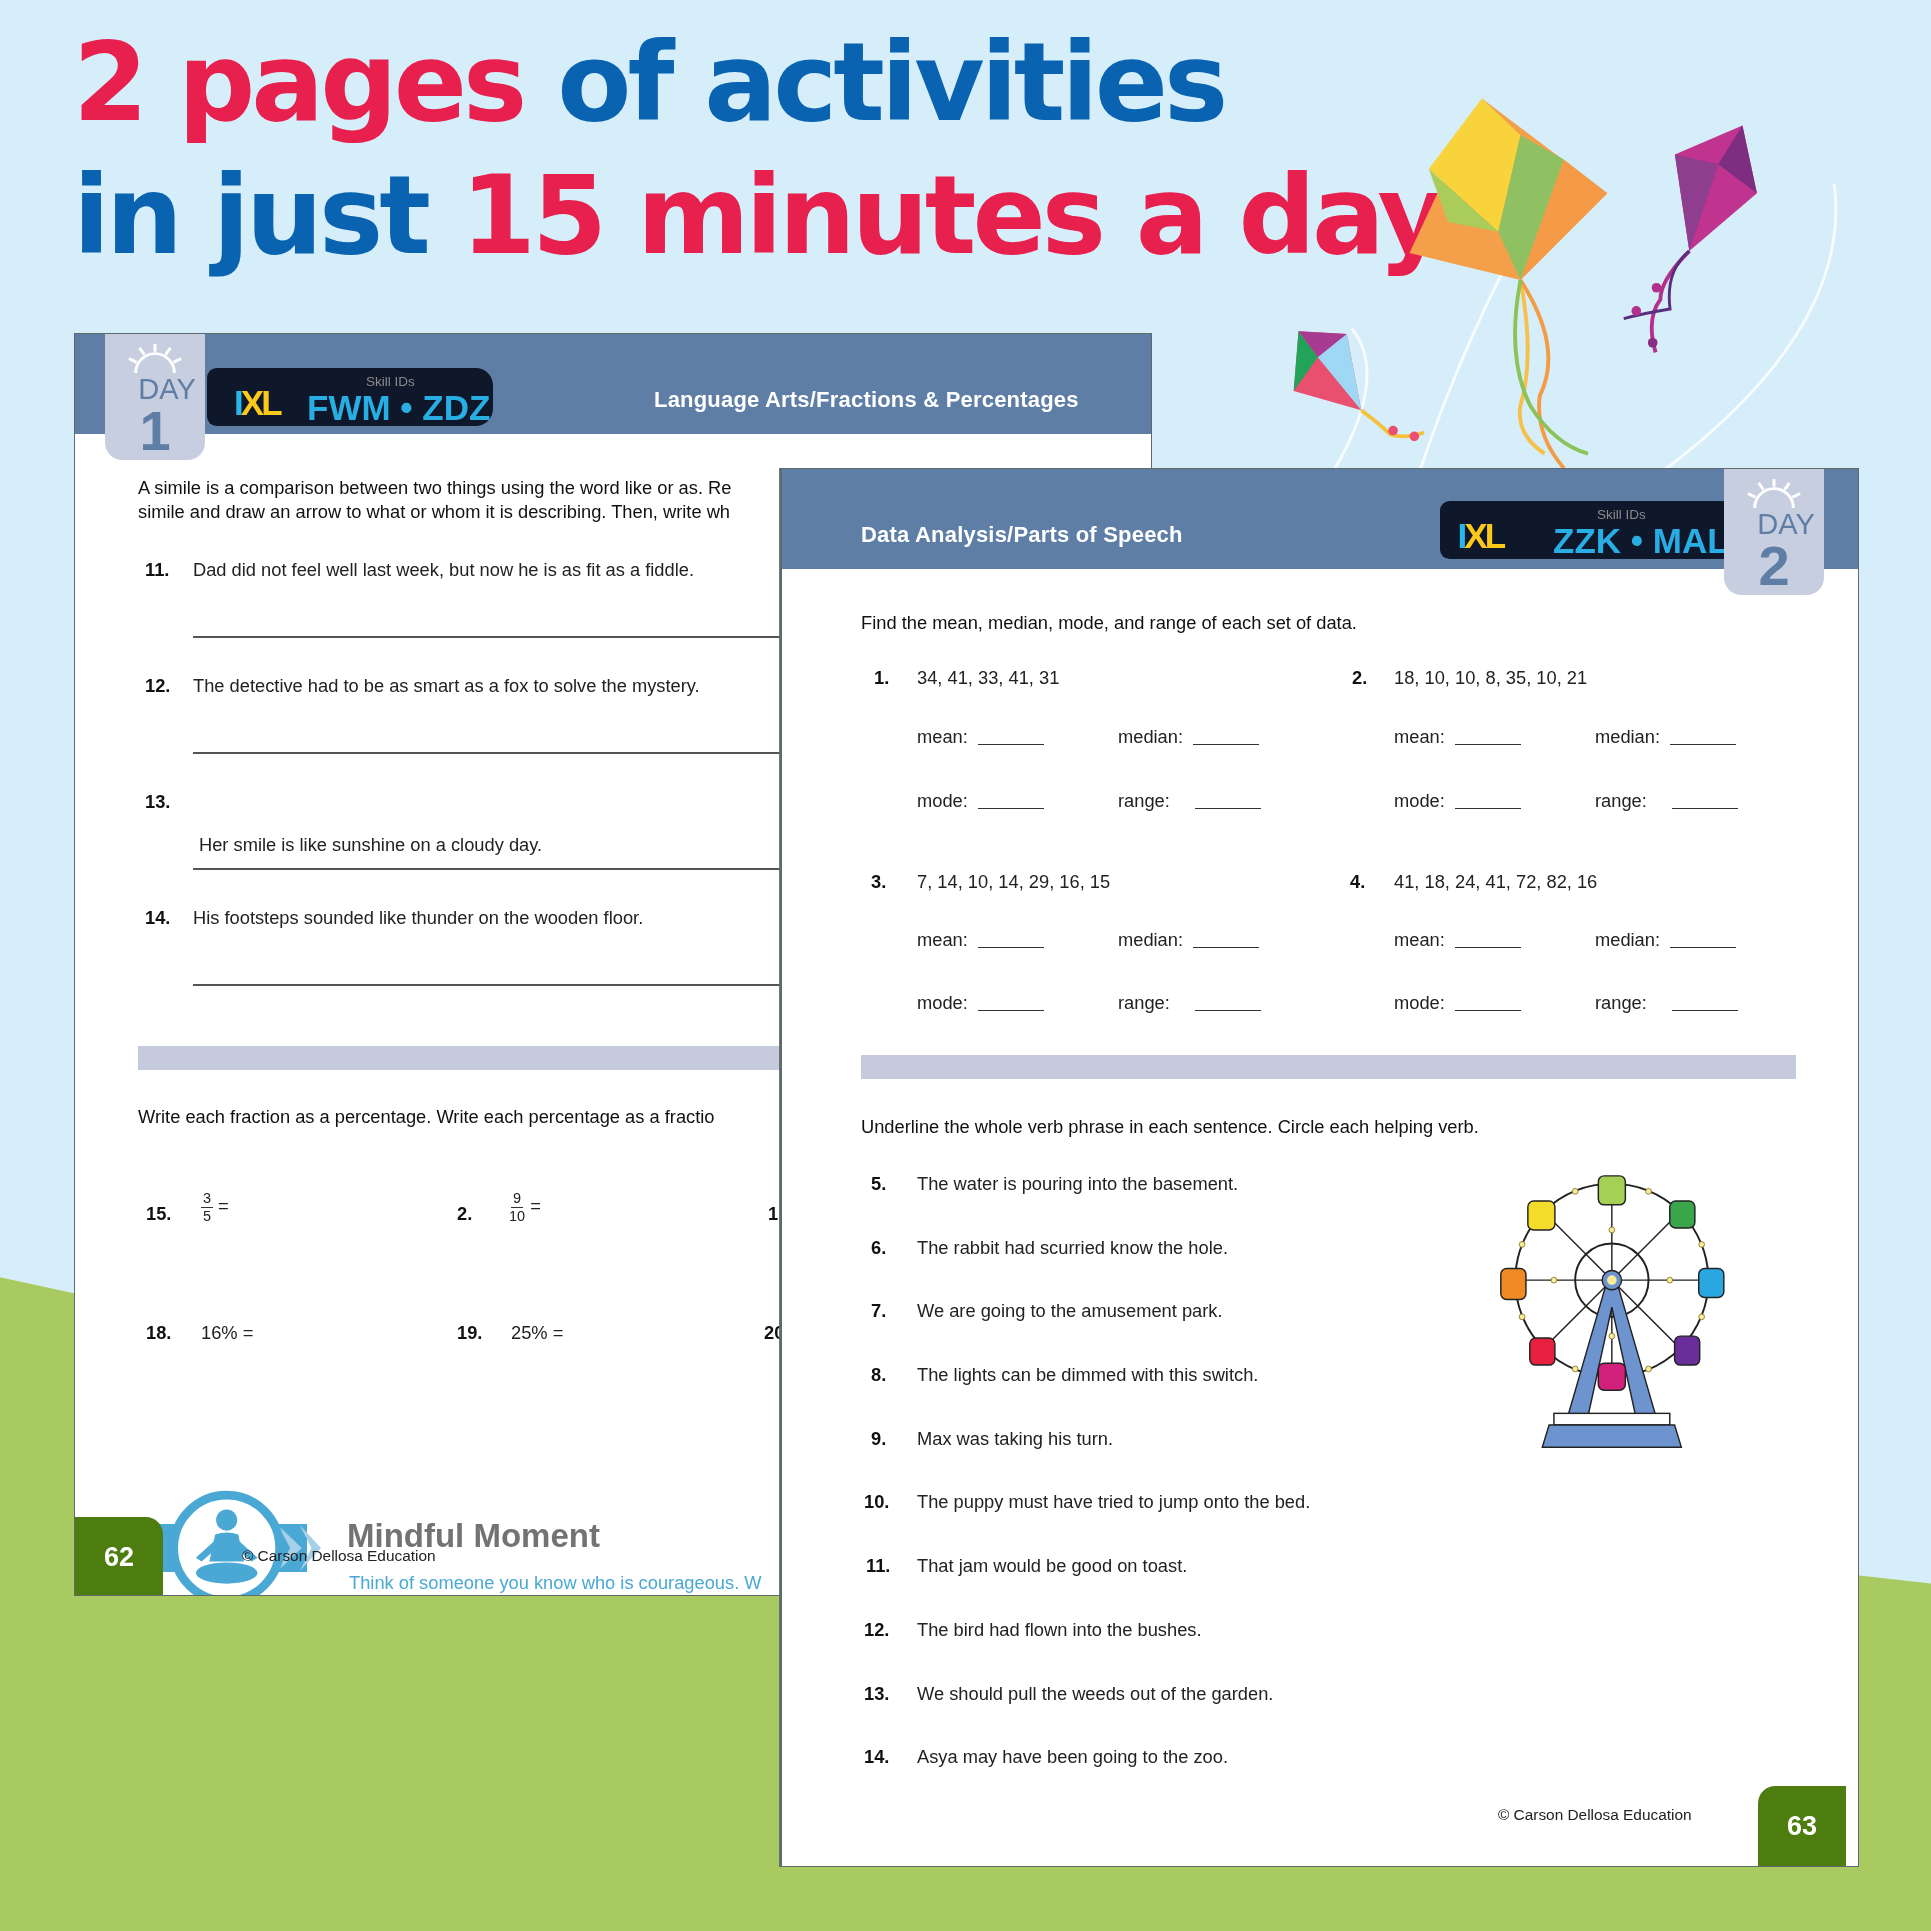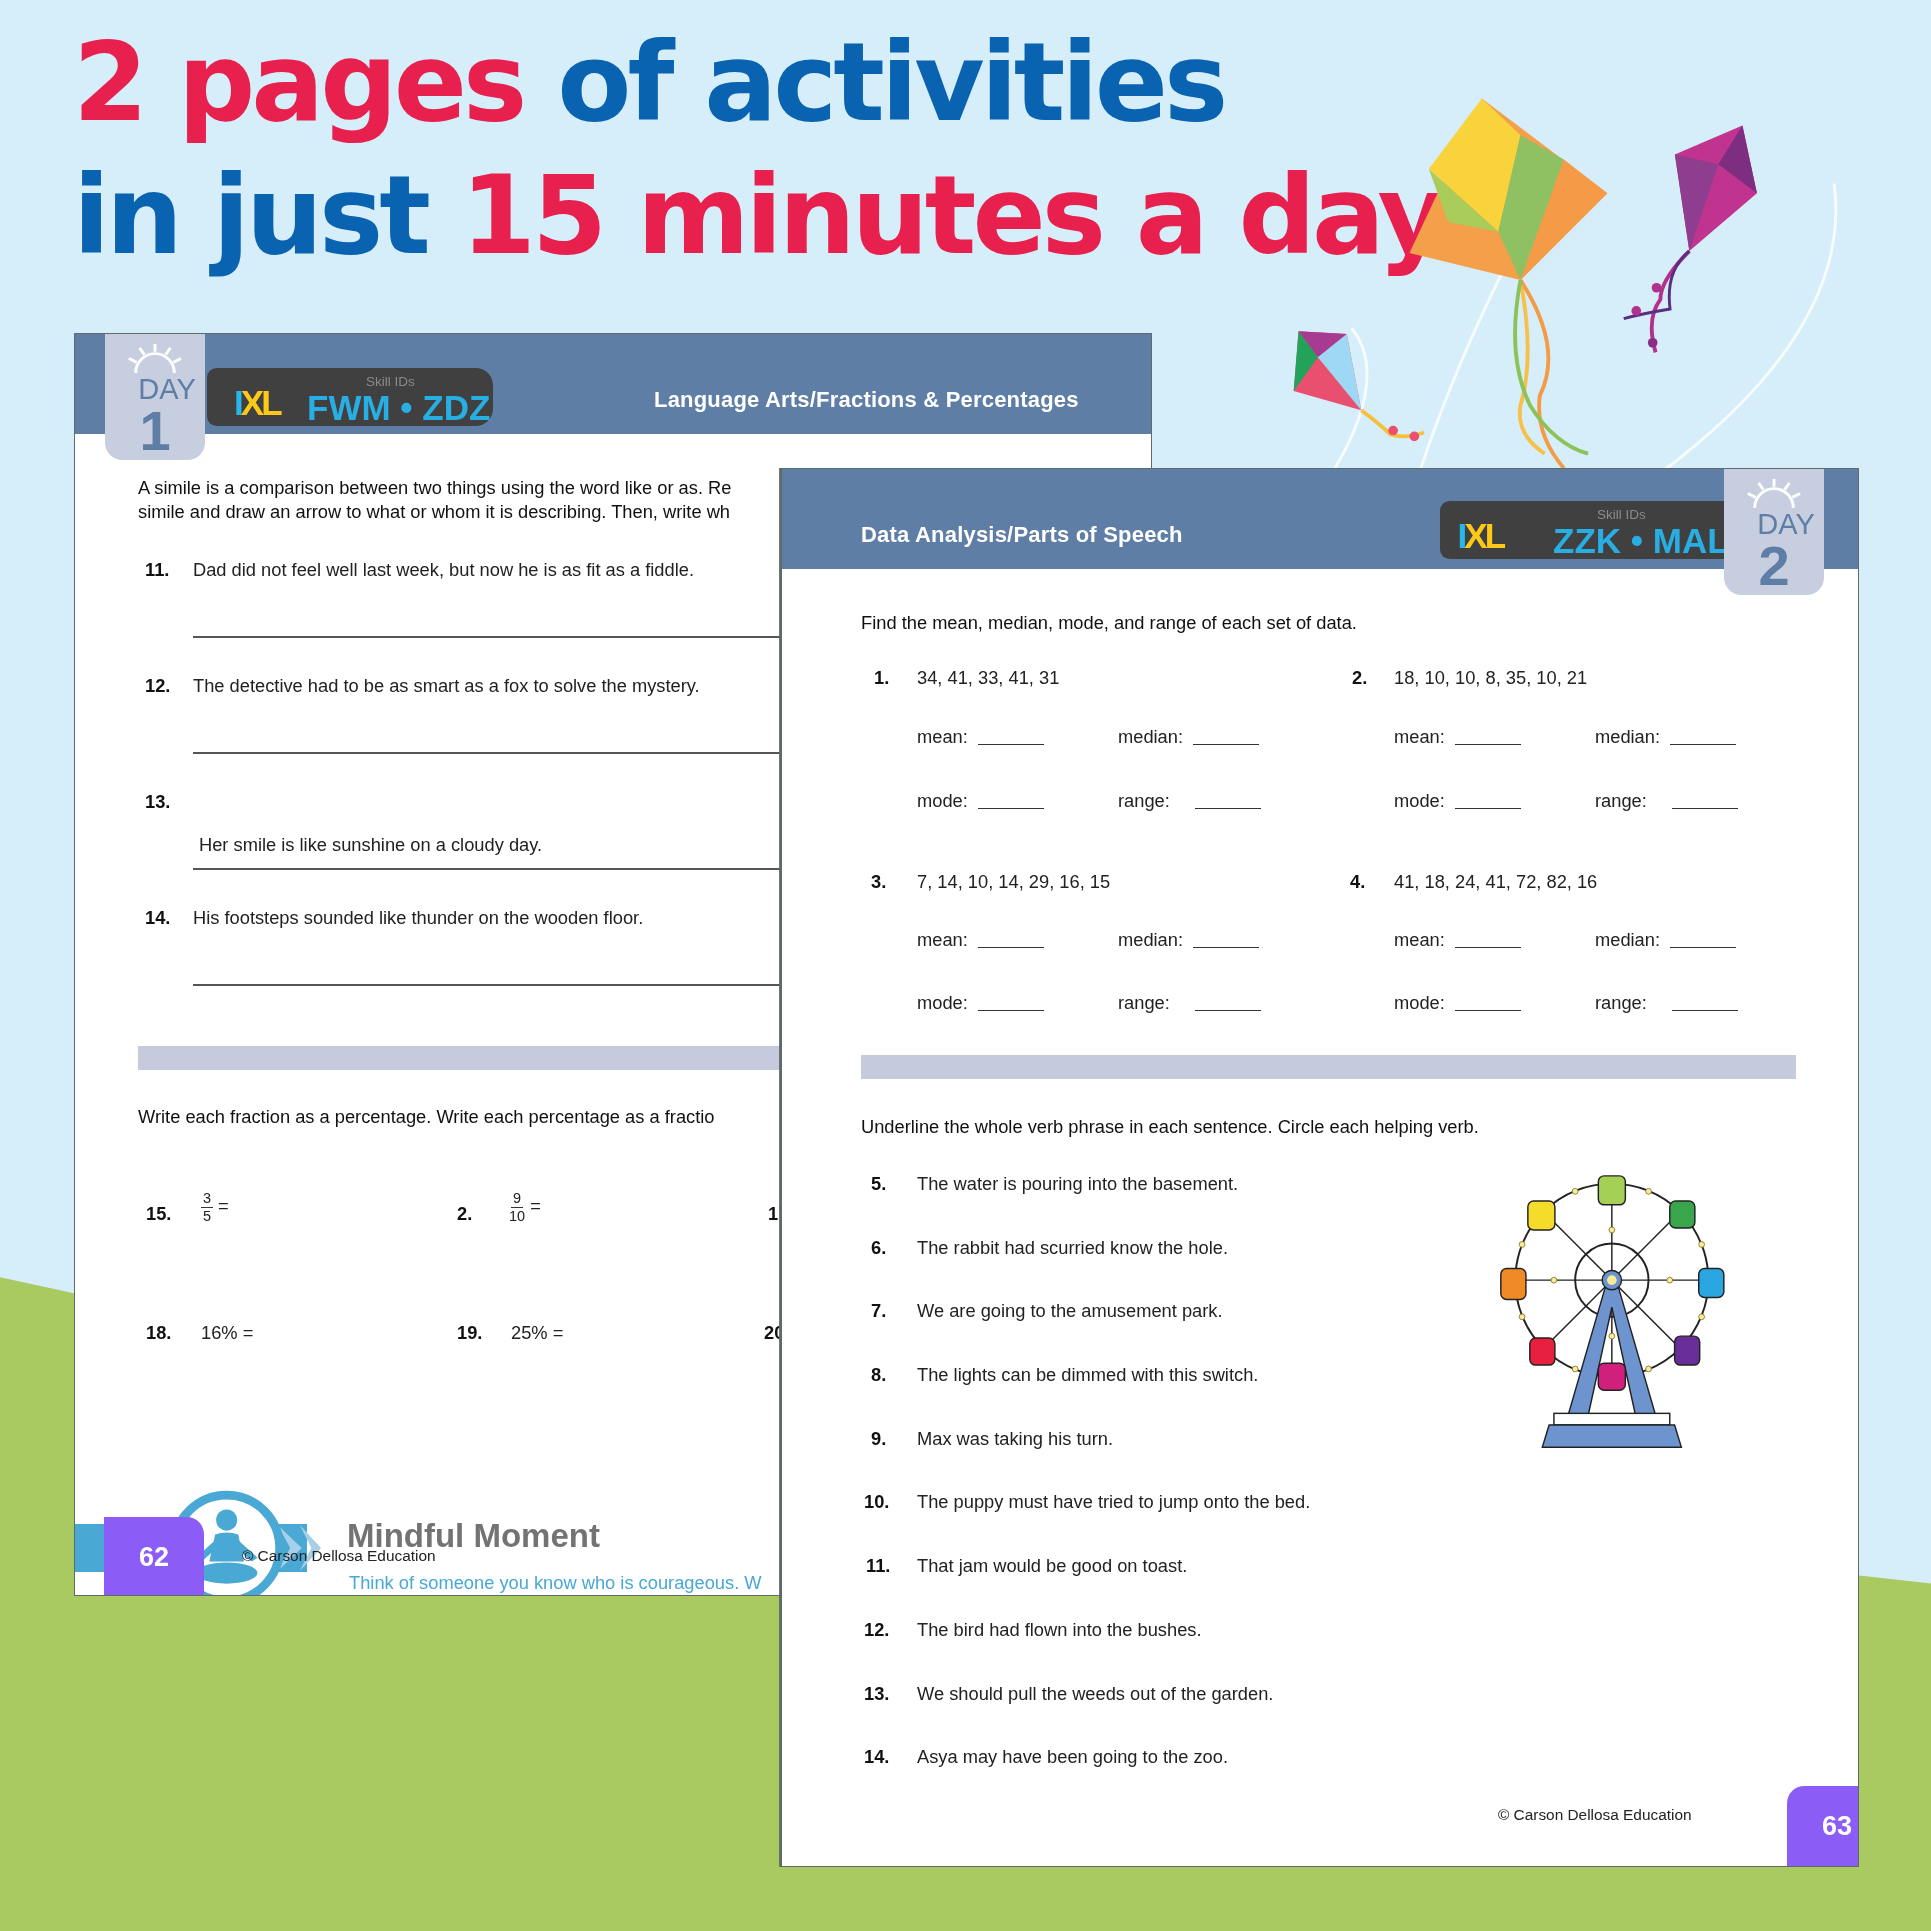--- a/index.html
+++ b/index.html
@@ -15,39 +15,39 @@
 
   .page { position: absolute; background: #fff; border: 1.9px solid #5f6b6b; overflow: hidden; }
   #page1 { left: 74px; top: 333px; width: 1078px; height: 1263px; }
   #page2 { left: 781px; top: 468px; width: 1078px; height: 1399px; box-shadow: -1.9px 0 0 #5f6b6b; }
   .band { position: absolute; left: 0; top: 0; width: 100%; height: 100px; background: #5e7ea6; }
   .band-title { position: absolute; color: #fff; font-size: 22px; font-family: "Liberation Sans", sans-serif; font-weight: bold; letter-spacing: 0.2px; }
   .daytab { position: absolute; width: 100px; height: 126px; background: #c7cee0; border-radius: 0 0 17.4px 17.4px; text-align: center; color: #5e7ea6; }
   .daytab .sun { position: absolute; left: 21px; top: 7.7px; width: 58px; height: 33px; }
   .daytab .day-word { position: absolute; left: 12px; width: 100%; top: 39px; font-size: 29px; font-weight: normal; font-family: "Liberation Sans", sans-serif; }
   .daytab .day-num { position: absolute; left: 0; width: 100%; top: 64px; font-size: 56px; font-weight: bold; font-family: "Liberation Sans", sans-serif; }
-  .ixl { position: absolute; height: 58px; background: #404040; border-radius: 9.7px 17.4px 17.4px 9.7px; }
+  .ixl { position: absolute; height: 58px; background: #0f172a; border-radius: 9.7px 17.4px 17.4px 9.7px; }
   .ixl-logo { position: absolute; top: 14.5px; font-size: 35px; font-weight: bold; font-family: "Liberation Sans", sans-serif; letter-spacing: -2.9px; }
   .ixl-logo .i { color: #29b6e8; }
   .ixl-logo .xl { color: #fcc918; }
   .ixl-skill { position: absolute; top: 5.8px; font-size: 13.5px; color: #8a8a8a; font-family: "Liberation Sans", sans-serif; }
   .ixl-ids { position: absolute; top: 20px; font-size: 35px; color: #29aee3; font-weight: bold; font-family: "Liberation Sans", sans-serif; white-space: nowrap; }
 
   .txt { position: absolute; font-family: "Liberation Sans", sans-serif; color: #111; white-space: nowrap; }
   .instr { font-size: 18.3px; color: #111; }
   .num { font-size: 18.3px; font-weight: bold; color: #111; }
   .item { font-size: 18.3px; color: #222; }
   .answer-line { position: absolute; height: 1.9px; background: #555; }
   .gray-bar { position: absolute; height: 24px; background: #c5cbdd; }
   .blank { display: inline-block; width: 66px; border-bottom: 1.9px solid #333; margin-left: 9.7px; vertical-align: -1.9px; }
   .frac { display: inline-flex; flex-direction: column; align-items: center; font-size: 14.5px; line-height: 1; vertical-align: middle; }
   .frac .n { border-bottom: 1.4px solid #333; padding: 0 1.9px 1px; }
   .frac .d { padding-top: 1px; }
 
-  .pagenum { position: absolute; width: 100px; height: 80px; background: #8b5cf6; color: #fff; font-size: 27px; font-weight: bold; text-align: center; line-height: 80px; font-family: "Liberation Sans", sans-serif; margin-left: 29px; }
+  .pagenum { position: absolute; width: 88px; height: 80px; background: #4d7c0f; color: #fff; font-size: 27px; font-weight: bold; text-align: center; line-height: 80px; font-family: "Liberation Sans", sans-serif; }
   .copyright { font-size: 15.4px; color: #222; margin-left: 8px; }
 
   .mindful-bar { position: absolute; left: 0; top: 1190px; width: 232px; height: 48px; background: #4aa8d4; }
   .mindful-title { font-size: 33px; font-weight: bold; color: #737373; font-family: "Liberation Sans", sans-serif; }
   .mindful-text { font-size: 18.3px; color: #4aa8d4; line-height: 26px; white-space: normal; }
 </style>
 </head>
 <body>
 
 <svg class="hill" viewBox="0 0 2000 2000">

